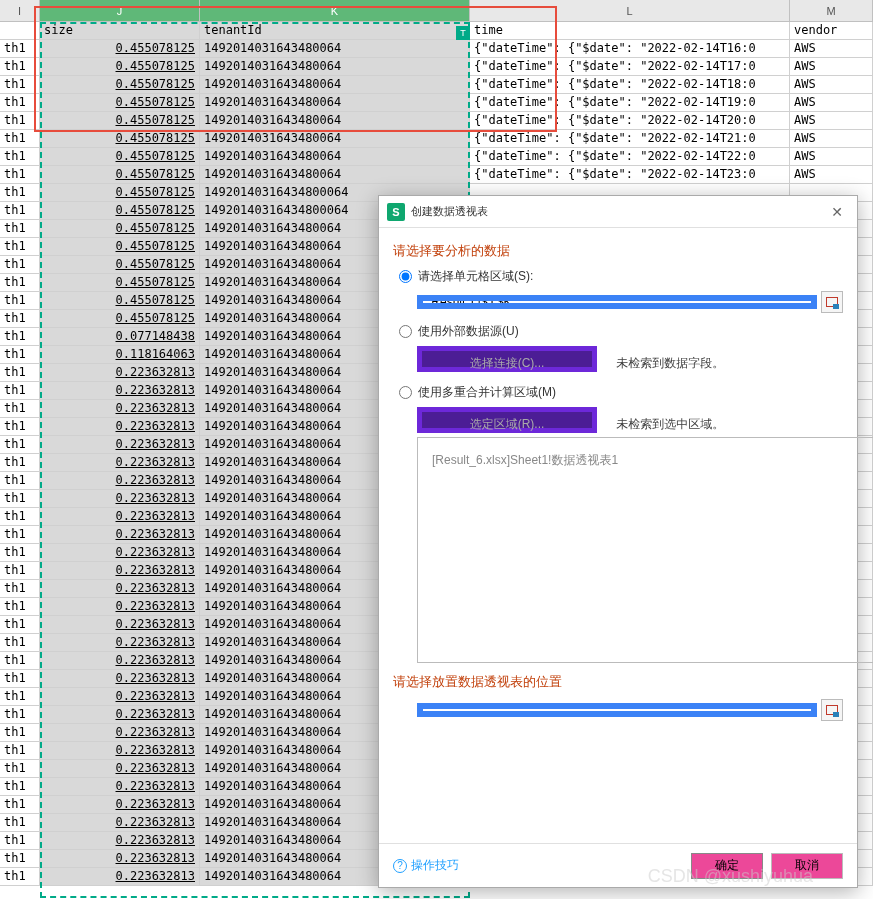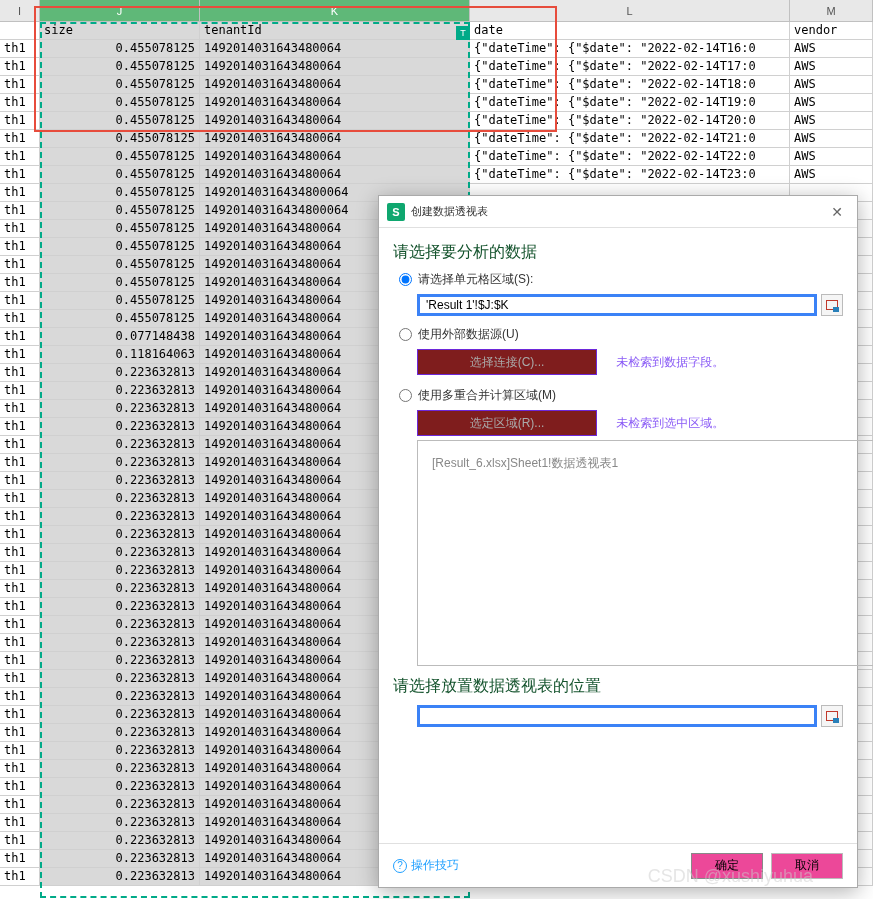--- a/index.html
+++ b/index.html
@@ -4,44 +4,44 @@
 <style>
 * { box-sizing: border-box; margin: 0; padding: 0; }
 body { font-family: "Microsoft YaHei", Arial, sans-serif; font-size: 12px; background: #fff; width: 873px; height: 899px; position: relative; overflow: hidden; }
 .sheet { position: absolute; top: 0; left: 0; width: 873px; }
 .col-headers { display: flex; height: 22px; background: #e8e8e8; border-bottom: 1px solid #c0c0c0; }
 .col-h { border-right: 1px solid #c0c0c0; text-align: center; line-height: 22px; color: #555; font-size: 11px; }
 .col-h.sel { background: #5fb878; color: #fff; }
 .row { display: flex; height: 18px; border-bottom: 1px solid #d0d0d0; }
 .c { border-right: 1px solid #d0d0d0; padding: 0 4px; line-height: 17px; white-space: nowrap; overflow: hidden; font-family: "SimSun", monospace; font-size: 12px; }
 .c.sel { background: #d9d9d9; }
-.c.num { text-align: right; }
+.c.num { text-align: right; text-decoration: underline; }
 .hdr-row .c { background: #fff; }
 .hdr-row .c.sel { background: #d9d9d9; }
 .wI { width: 40px; } .wJ { width: 160px; } .wK { width: 270px; } .wL { width: 320px; } .wM { width: 83px; }
 .sel-border { position: absolute; border: 2px dashed #0a8; pointer-events: none; }
 .red-box { position: absolute; border: 2px solid #e74c3c; pointer-events: none; }
 .tbadge { position: absolute; width: 14px; height: 14px; background: #0a8; color: #fff; font-size: 9px; text-align: center; line-height: 14px; }
 
 .dialog { position: absolute; left: 378px; top: 195px; width: 480px; height: 693px; background: #fff; border: 1px solid #aaa; box-shadow: 0 4px 20px rgba(0,0,0,0.3); }
 .dlg-title { display: flex; align-items: center; height: 32px; padding: 0 8px; border-bottom: 1px solid #e0e0e0; }
 .dlg-ico { width: 18px; height: 18px; background: #0fa76f; color: #fff; text-align: center; line-height: 18px; font-weight: bold; border-radius: 2px; margin-right: 6px; font-size: 11px; }
 .dlg-title-txt { flex: 1; font-size: 11px; color: #333; }
 .dlg-close { width: 24px; height: 24px; text-align: center; line-height: 24px; cursor: pointer; font-size: 14px; color: #666; }
 .dlg-body { padding: 10px 14px; }
-.sect-label { font-size: 16px; color: #14532d; margin: 4px 0 8px; }
+.sect-label { font-size: 13px; color: #c2410c; margin: 4px 0 8px; }
 .radio-row { display: flex; margin: 8px 0 6px 6px; font-size: 12px; color: #333; }
 .radio-row input { margin-right: 6px; }
 .range-input { display: flex; align-items: center; margin: 2px 0 10px 24px; }
-.range-input input[type=text] { flex: 1; height: 22px; border: 3px solid #3b82f6; padding: 0 6px; font-size: 12px; }
+.range-input input[type=text] { flex: 1; height: 14px; border: 6px solid #3b82f6; padding: 0 6px; font-size: 12px; }
 .pick-btn { width: 22px; height: 22px; border: 1px solid #bbb; margin-left: 4px; background: #f5f5f5; display: flex; align-items: center; justify-content: center; position: relative; }
 .pick-btn::before { content: ""; width: 10px; height: 8px; border: 1px solid #c0392b; }
 .pick-btn::after { content: ""; position: absolute; right: 3px; bottom: 3px; width: 6px; height: 5px; background: #2980b9; }
-.disabled-btn { width: 180px; height: 26px; border: 1px solid #6d28d9; background: #7f1d1d; color: #aaa; text-align: center; line-height: 24px; margin-left: 24px; display: inline-block; }
-.hint { display: inline-block; margin-left: 16px; color: #8b5cf6; font-size: 12px; }
+.disabled-btn { width: 180px; height: 26px; border: 5px solid #6d28d9; background: #4c1d95; color: #aaa; text-align: center; line-height: 24px; margin-left: 24px; display: inline-block; }
+.hint { display: inline-block; margin-left: 16px; color: #404040; font-size: 12px; }
 .listbox { margin: 4px 0 10px 24px; width: 508px; height: 226px; border: 1px solid #bbb; padding: 14px; font-size: 12px; color: #888; overflow: auto; }
 .dlg-foot { position: absolute; bottom: 0; left: 0; right: 0; height: 44px; border-top: 1px solid #e0e0e0; display: flex; align-items: center; padding: 0 14px; }
 .tips { color: #1e9fff; font-size: 12px; display: flex; align-items: center; }
 .tips .qm { width: 14px; height: 14px; border: 1px solid #1e9fff; border-radius: 50%; text-align: center; line-height: 12px; margin-right: 4px; font-size: 10px; }
 .btn { width: 72px; height: 26px; border: 1px solid #bbb; background: #ec4899; margin-left: 8px; font-size: 12px; cursor: pointer; }
 .btn.primary { border-color: #888; }
 .spacer { flex: 1; }
 .watermark { position: absolute; right: 60px; bottom: 12px; color: #ccc; font-size: 18px; opacity: .5; pointer-events: none; }
 </style>
 </head>
@@ -52,21 +52,21 @@
     <div class="col-h wI">I</div>
     <div class="col-h wJ sel">J</div>
     <div class="col-h wK sel">K</div>
     <div class="col-h wL">L</div>
     <div class="col-h wM">M</div>
   </div>
   <div class="row hdr-row">
     <div class="c wI"></div>
     <div class="c wJ sel">size</div>
     <div class="c wK sel">tenantId</div>
-    <div class="c wL">date</div>
+    <div class="c wL">time</div>
     <div class="c wM">vendor</div>
   </div>
   <div id="data-rows">
       <div class="row">
         <div class="c wI">th1</div>
         <div class="c wJ sel num">0.455078125</div>
         <div class="c wK sel">1492014031643480064</div>
         <div class="c wL">{"dateTime": {"$date": "2022-02-14T16:0</div>
         <div class="c wM">AWS</div>
       </div>

